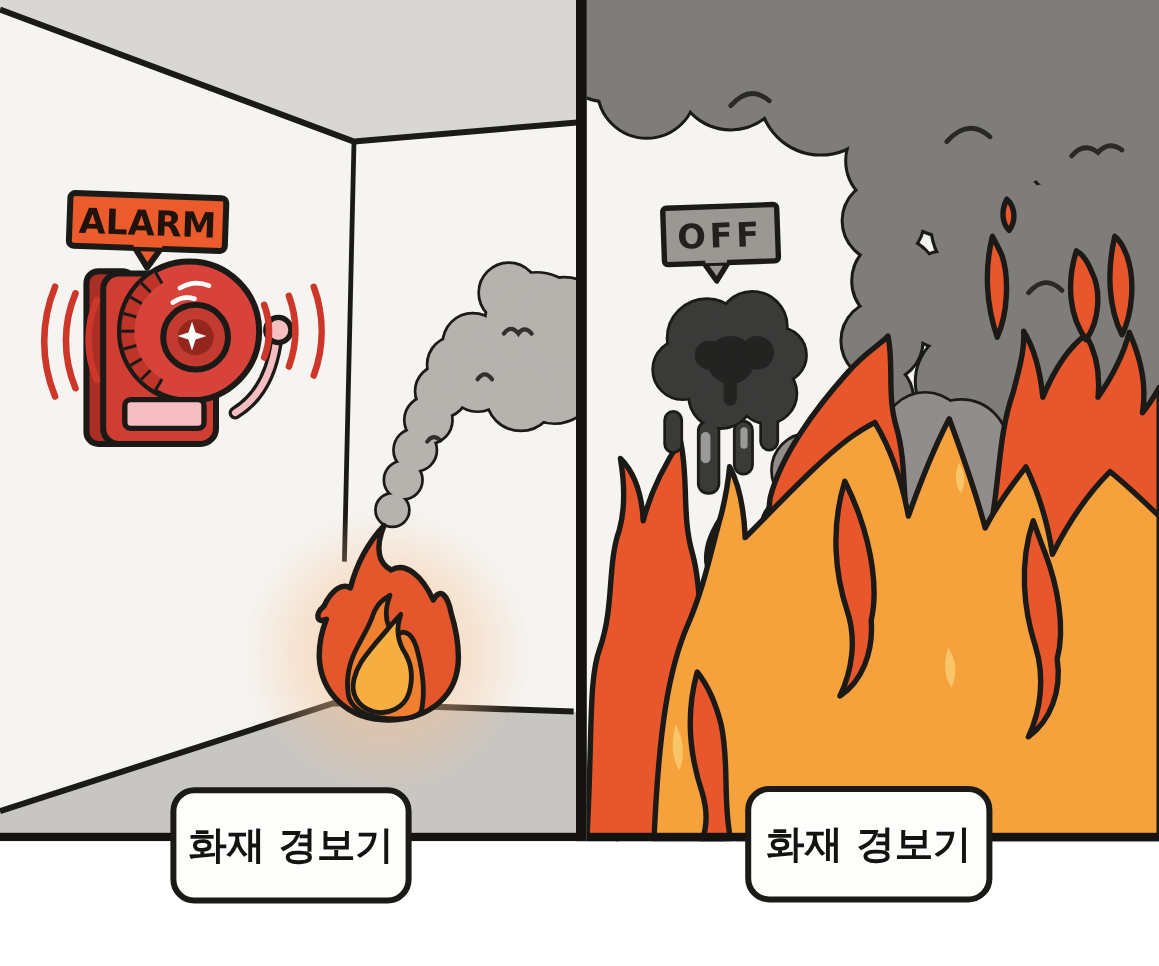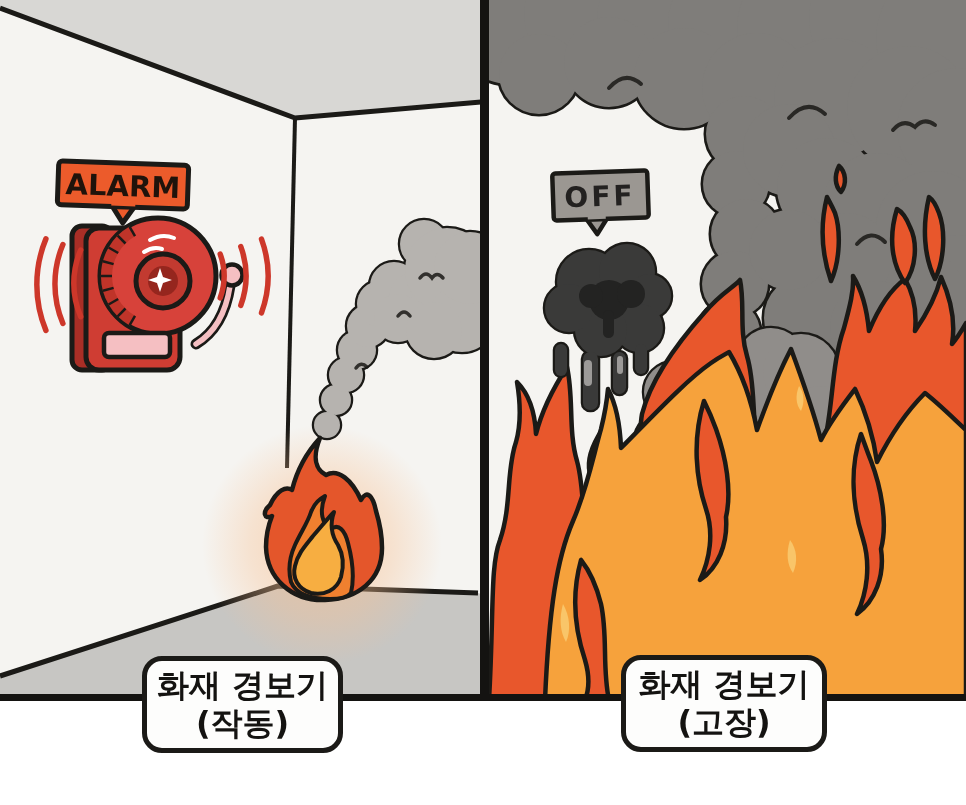--- a/index.html
+++ b/index.html
@@ -350,19 +350,17 @@
       <text x="111" y="206" text-anchor="middle" font-size="28" font-weight="bold" letter-spacing="3" style="fill:var(--off_text)">OFF</text>
     </g>
 
     <rect x="0" y="694" width="477" height="7" style="fill:var(--divider)"></rect>
   </svg>
 
   <div class="divider"></div>
 
   <div id="caption-left" class="caption">
     <span>화재 경보기</span>
-    <span>(작동)</span>
   </div>
   <div id="caption-right" class="caption">
     <span>화재 경보기</span>
-    <span>(고장)</span>
   </div>
 </div>
 
 </body></html>

